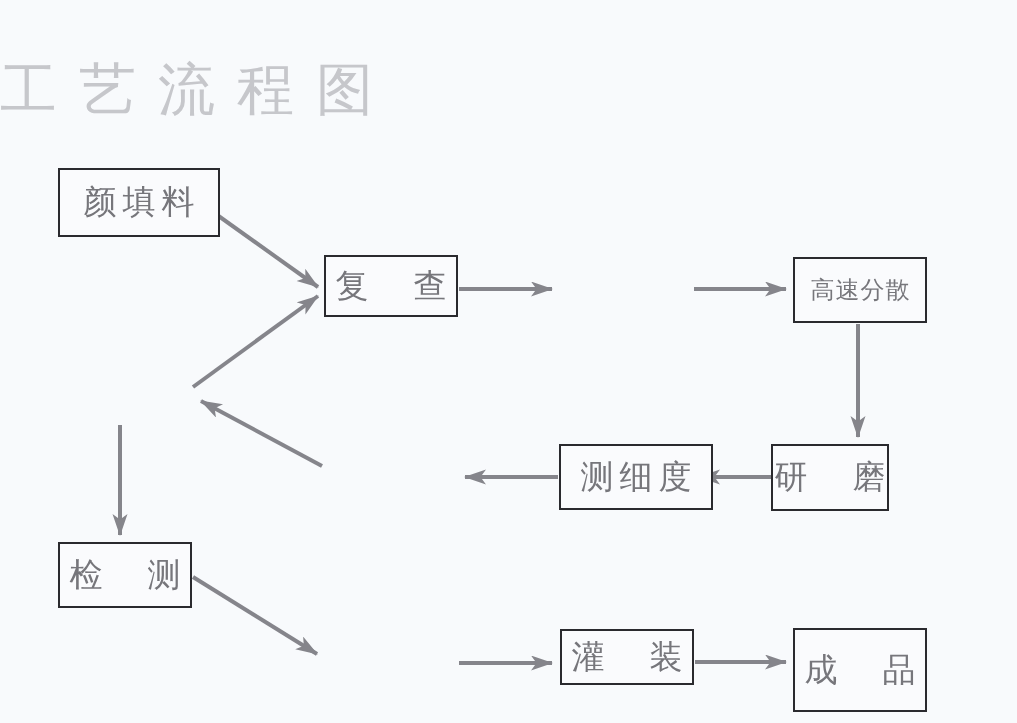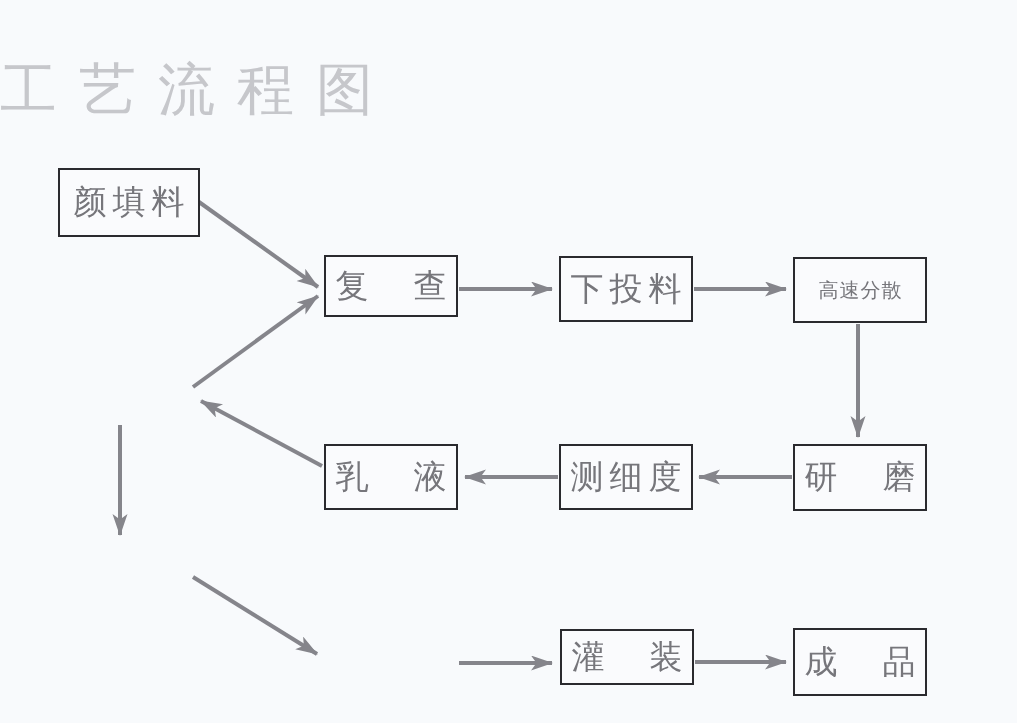--- a/index.html
+++ b/index.html
@@ -38,21 +38,21 @@
   }
   .node-label{
     color:var(--box-text);
     font-size:33px;
     letter-spacing:6px;
     margin-right:-6px;
     white-space:nowrap;
     line-height:1;
   }
   .node.compact .node-label{
-    font-size:20px;
+    font-size:24px;
     letter-spacing:1px;
     margin-right:-1px;
   }
   svg.arrows{
     position:absolute;
     left:0;top:0;
     pointer-events:none;
   }
   svg.arrows line{
     stroke:var(--arrow);
@@ -80,52 +80,49 @@
     <line x1="858" y1="324" x2="858" y2="437" marker-end="url(#ah)"></line>
     <line x1="792" y1="477" x2="699" y2="477" marker-end="url(#ah)"></line>
     <line x1="558" y1="477" x2="465" y2="477" marker-end="url(#ah)"></line>
     <line x1="322" y1="466" x2="201" y2="401" marker-end="url(#ah)"></line>
     <line x1="120" y1="425" x2="120" y2="535" marker-end="url(#ah)"></line>
     <line x1="193" y1="577" x2="317" y2="654" marker-end="url(#ah)"></line>
     <line x1="459" y1="663" x2="552" y2="663" marker-end="url(#ah)"></line>
     <line x1="695" y1="662" x2="786" y2="662" marker-end="url(#ah)"></line>
   </svg>
 
-  <div class="node" style="left:58px;top:168px;width:142px;height:69px">
+  <div class="node" style="left:58px;top:168px;width:162px;height:69px">
     <span class="node-label">颜填料</span>
   </div>
 
   <div class="node" style="left:324px;top:255px;width:134px;height:62px">
     <span class="node-label">复　查</span>
   </div>
 
-  <div class="node" style="left:559px;top:256px;width:134px;height:66px">
-    <span class="node-label">下投料</span>
-  </div>
 
   <div class="node compact" style="left:793px;top:257px;width:134px;height:66px">
     <span class="node-label">高速分散</span>
   </div>
 
 
-  <div class="node" style="left:793px;top:444px;width:134px;height:67px">
+  <div class="node" style="left:771px;top:444px;width:118px;height:67px">
     <span class="node-label">研　磨</span>
   </div>
 
-  <div class="node" style="left:559px;top:444px;width:134px;height:66px">
+  <div class="node" style="left:559px;top:444px;width:154px;height:66px">
     <span class="node-label">测细度</span>
   </div>
 
-  <div class="node" style="left:324px;top:444px;width:134px;height:66px">
-    <span class="node-label">乳　液</span>
+
+  <div class="node" style="left:58px;top:542px;width:134px;height:66px">
+    <span class="node-label">检　测</span>
   </div>
-
 
 
   <div class="node" style="left:560px;top:629px;width:134px;height:56px">
     <span class="node-label">灌　装</span>
   </div>
 
-  <div class="node" style="left:793px;top:628px;width:134px;height:68px">
+  <div class="node" style="left:793px;top:628px;width:134px;height:84px">
     <span class="node-label">成　品</span>
   </div>
 
 </div>
 
 </body></html>

